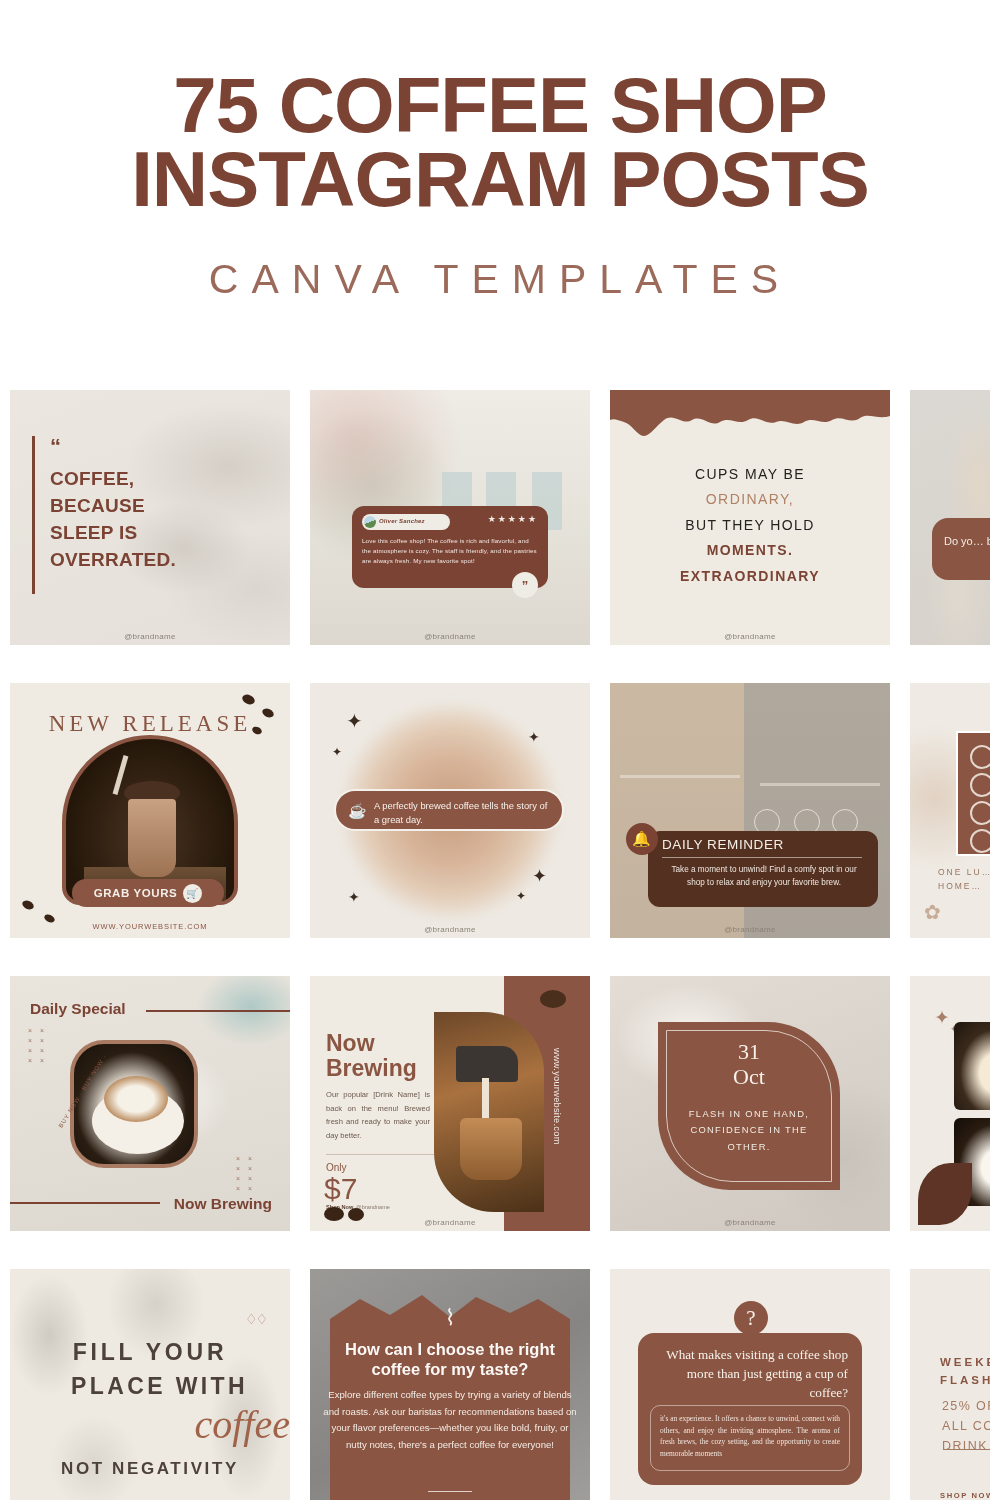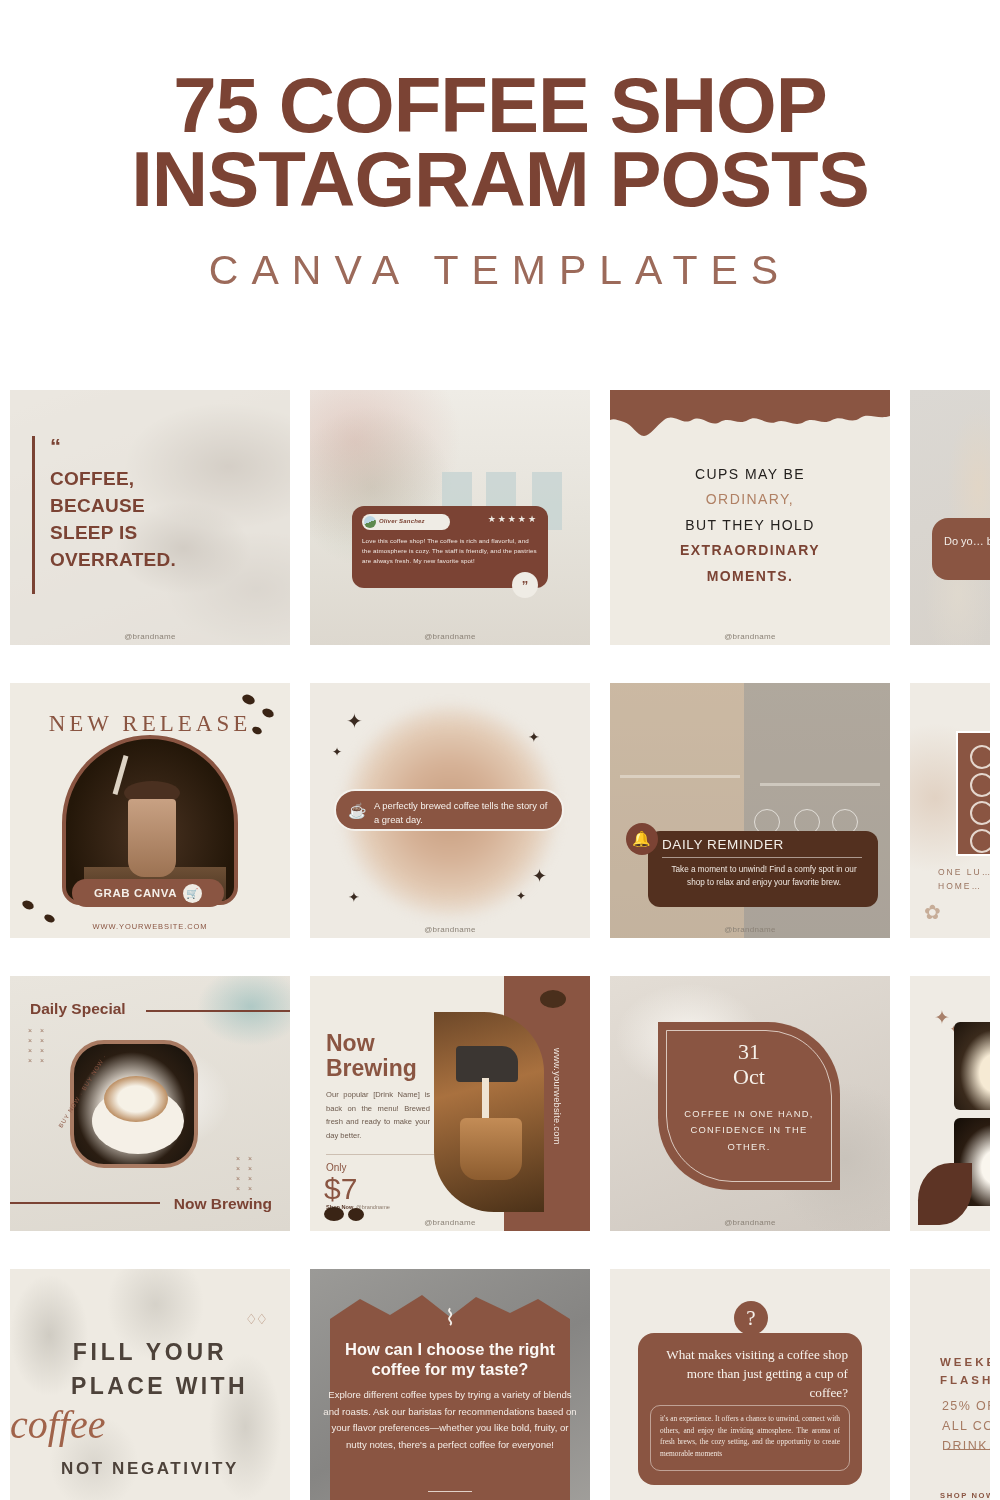--- a/index.html
+++ b/index.html
@@ -17,21 +17,21 @@
     font-family: "Liberation Sans", sans-serif;
     font-weight: 700;
     font-size: 78px;
     line-height: 0.95;
     letter-spacing: -1px;
     color: #7b4334;
     text-transform: uppercase;
   }
   .header h1 .l2 { display:block; }
   .header .sub {
-    margin-top: 31px;
+    margin-top: 40px;
     font-size: 41px;
     letter-spacing: 13px;
     color: #9c6a5a;
     font-weight: 400;
     text-transform: uppercase;
   }
 
   
   .grid {
     position: absolute;
@@ -270,21 +270,21 @@
   .c13 .shadow { position:absolute; inset:0;
      background:
        radial-gradient(ellipse 20% 34% at 14% 26%, rgba(150,146,136,.35), transparent 70%),
        radial-gradient(ellipse 24% 30% at 52% 14%, rgba(150,146,136,.28), transparent 72%),
        radial-gradient(ellipse 18% 40% at 84% 62%, rgba(150,146,136,.3), transparent 72%),
        radial-gradient(ellipse 22% 26% at 30% 76%, rgba(150,146,136,.22), transparent 72%); }
   .c13 .l1 { position:absolute; left:0; right:0; top:70px; text-align:center;
      font-size:23px; font-weight:700; letter-spacing:3.8px; color:#4d423a; }
   .c13 .l2 { position:absolute; left:0; right:0; top:104px; text-align:center;
      font-size:23px; font-weight:700; letter-spacing:3.4px; color:#4d423a;padding-left:19px; }
-  .c13 .script { position:absolute; left:0; right:0; top:132px; text-align:left;
+  .c13 .script { position:absolute; left:0; right:0; top:132px; text-align:right;
      font-family:"Liberation Serif", serif; font-style:italic; font-size:40px;
      color:#a0634a; font-weight:400; }
   .c13 .l4 { position:absolute; left:0; right:0; top:190px; text-align:center;
      font-size:17px; font-weight:700; letter-spacing:2.6px; color:#4d423a; }
   .c13 .beans { position:absolute; right:24px; top:42px; font-size:14px; color:#b08a72; letter-spacing:-2px;}
 
   
   .c14 { background:#8e8d8b; }
   .c14 .photo { position:absolute; inset:0;
      background: linear-gradient(150deg,#9b9a97,#868583 50%,#a3a19d 100%); }
@@ -370,22 +370,22 @@
     </div>
 
     <div class="cell c3">
       <svg class="drip" viewBox="0 0 280 58" preserveAspectRatio="none">
         <path fill="#8a5542" d="M0,0 H280 V26 C268,30 258,22 250,28 C240,35 232,24 222,30 C212,36 204,26 194,32 C184,38 176,28 166,32 C156,36 148,24 138,30 C128,36 120,26 110,32 C100,38 92,24 82,30 C72,36 64,22 54,30 C46,36 40,46 34,46 C27,46 22,34 14,32 C8,30 4,28 0,30 Z"></path>
       </svg>
       <div class="qtxt">
         <div>CUPS MAY BE</div>
         <div class="o">ORDINARY,</div>
         <div>BUT THEY HOLD</div>
+        <div class="e">MOMENTS.</div>
         <div class="e">EXTRAORDINARY</div>
-        <div class="e">MOMENTS.</div>
       </div>
       <div class="handle">@brandname</div>
     </div>
 
     <div class="cell c4">
       <div class="photo"></div>
       <div class="bub">
         <span>Do yo… blac…</span>
       </div>
     </div>
@@ -397,21 +397,21 @@
       <div class="bean" style="left:12px;top:218px;width:12px;height:8px;"></div>
       <div class="bean" style="left:34px;top:232px;width:11px;height:7px;"></div>
       <div class="arch">
         <div class="tbl"></div>
         <div class="straw"></div>
         <div class="foam"></div>
         <div class="cup"></div>
       </div>
       <div class="nr">NEW RELEASE</div>
       <div class="cta">
-        <span>GRAB CANVA</span>
+        <span>GRAB YOURS</span>
         <span class="ci">🛒</span>
       </div>
       <div class="web">WWW.YOURWEBSITE.COM</div>
     </div>
 
     <div class="cell c6">
       <div class="glow"></div>
       <div class="sp" style="left:36px;top:26px;font-size:20px;">✦</div>
       <div class="sp" style="left:22px;top:62px;font-size:12px;">✦</div>
       <div class="sp" style="left:218px;top:46px;font-size:14px;">✦</div>
@@ -497,21 +497,21 @@
     </div>
 
     <div class="cell c11">
       <div class="photo"></div>
       <div class="shape">
         <div class="inner"></div>
         <div class="dt">
           <span>31</span><br>
           <span>Oct</span>
         </div>
-        <div class="qt">COFFEE IN ONE HAND, CONFIDENCE IN THE OTHER.</div>
+        <div class="qt">FLASH IN ONE HAND, CONFIDENCE IN THE OTHER.</div>
       </div>
       <div class="handle">@brandname</div>
     </div>
 
     <div class="cell c12">
       <div class="sp">✦</div>
       <div class="sp2">✦</div>
       <div class="p1"></div>
       <div class="p2"></div>
       <div class="leaf"></div>

